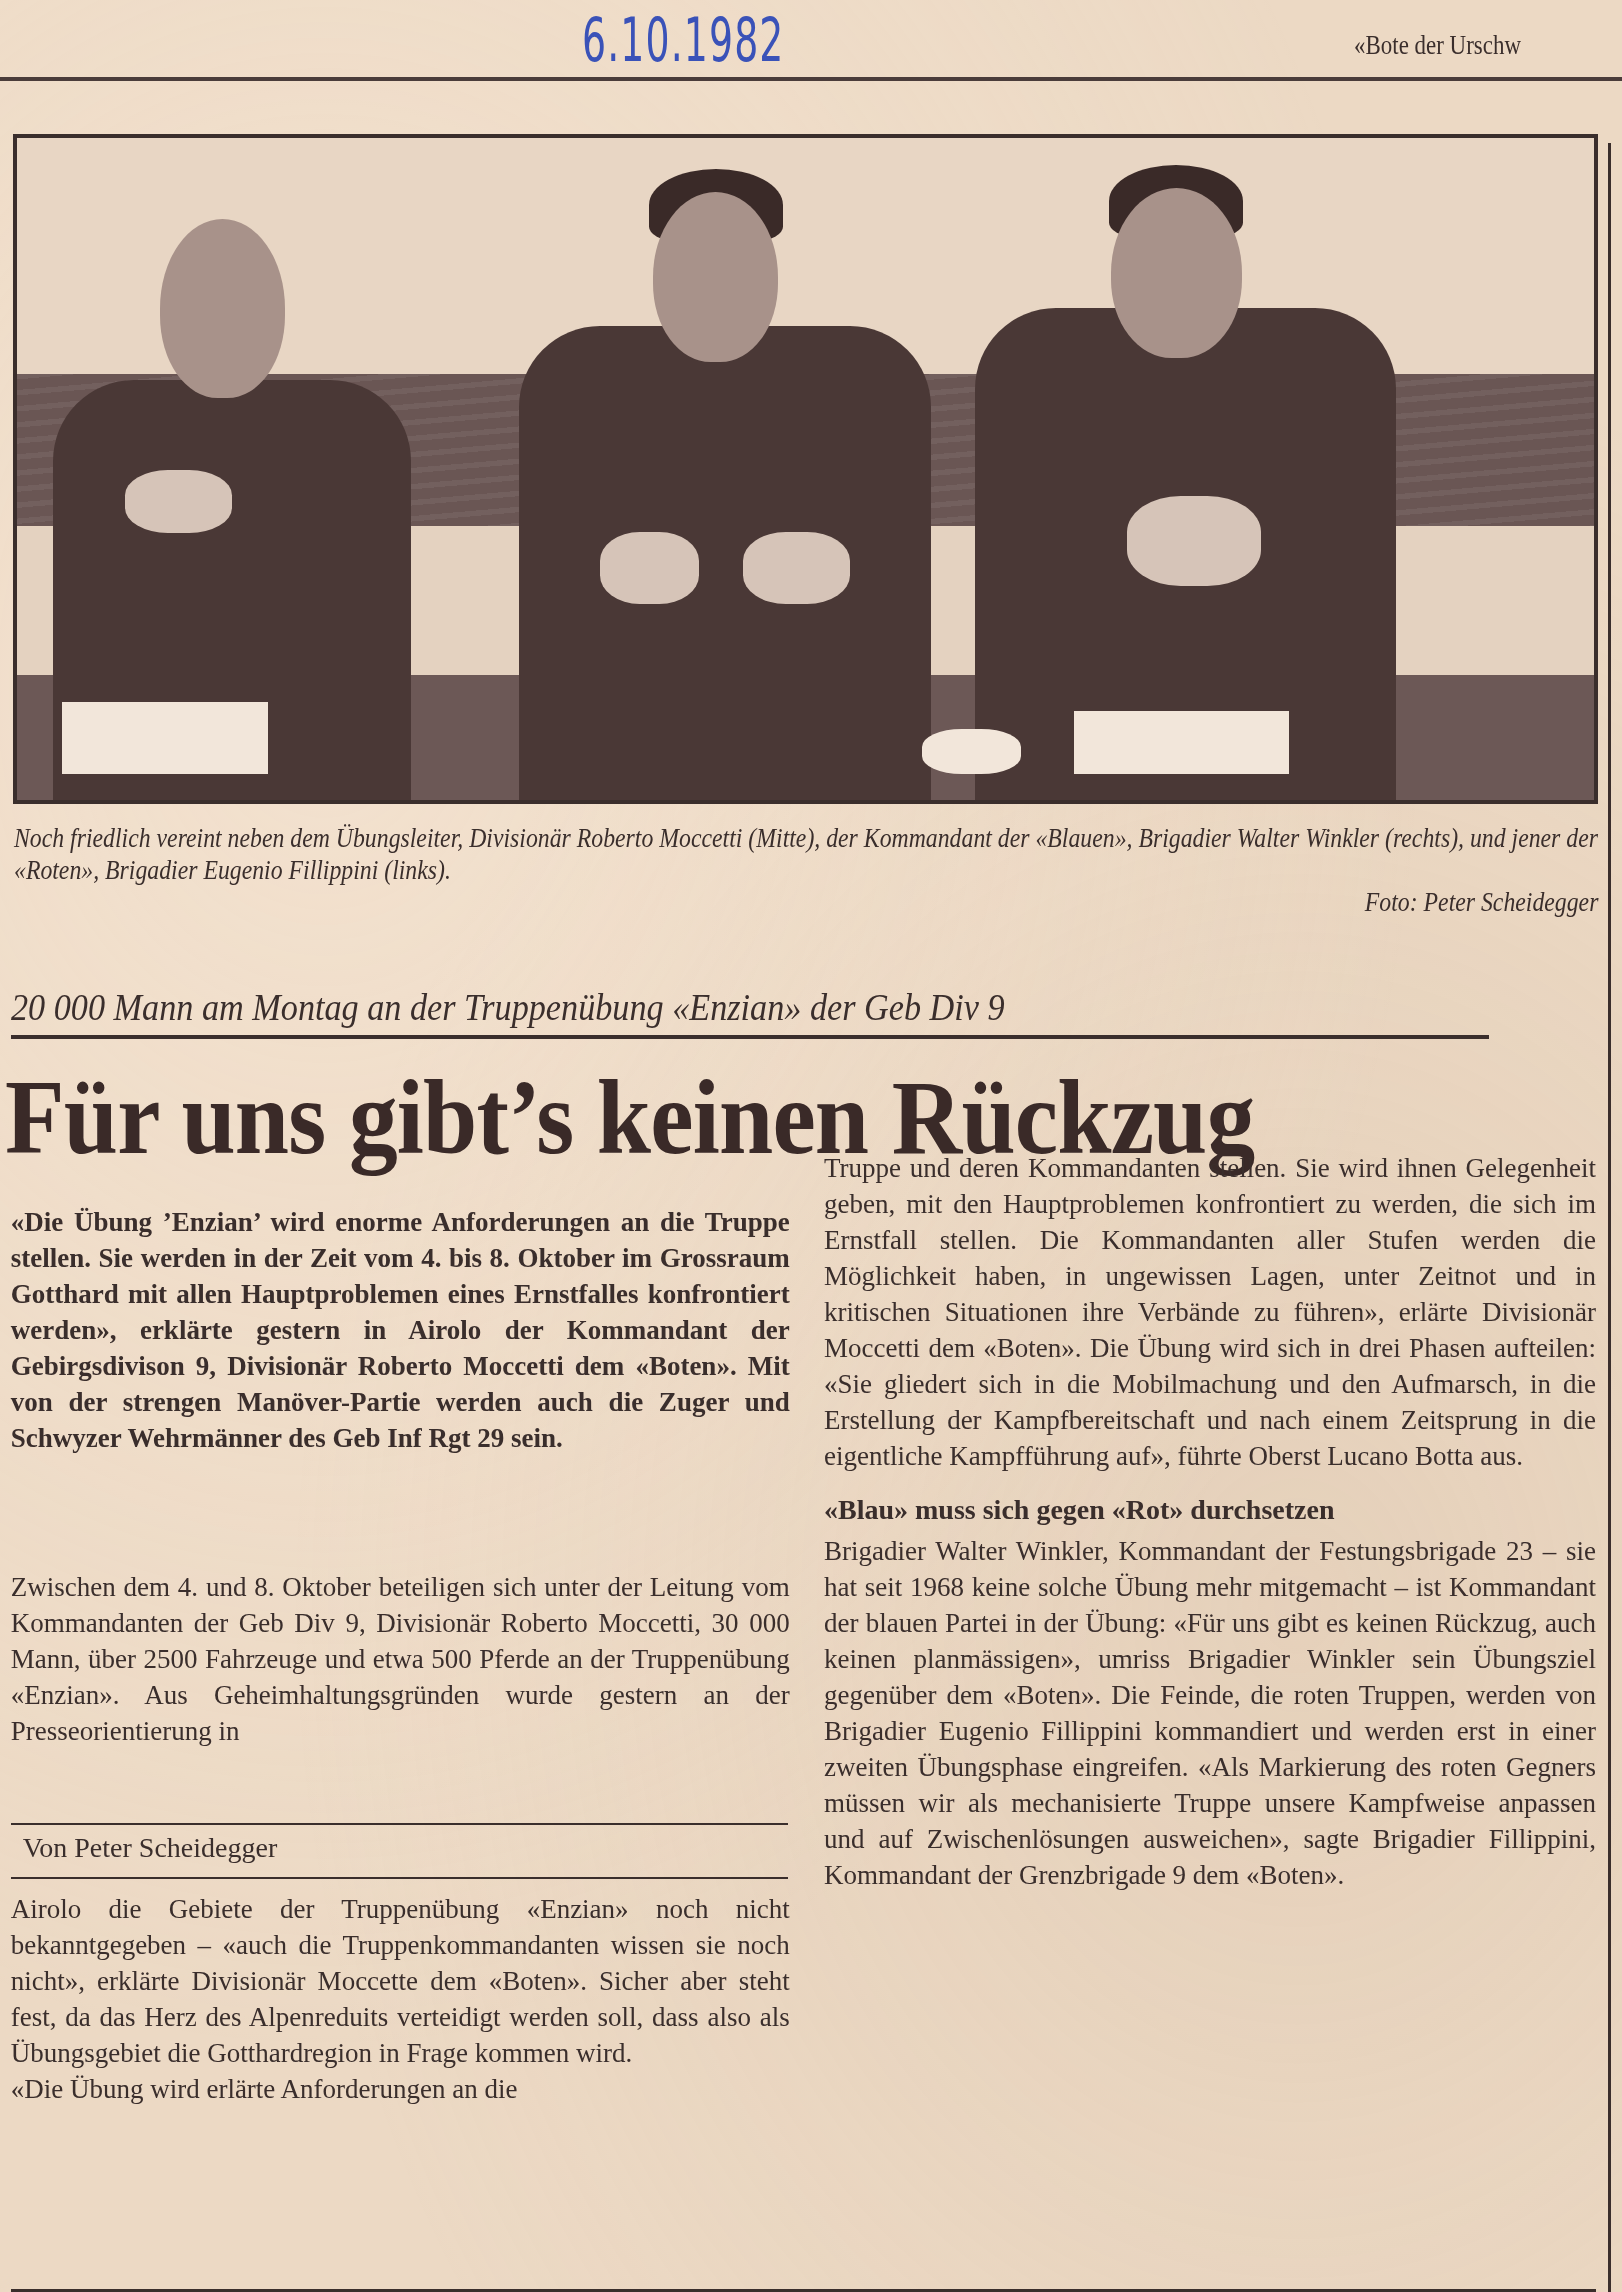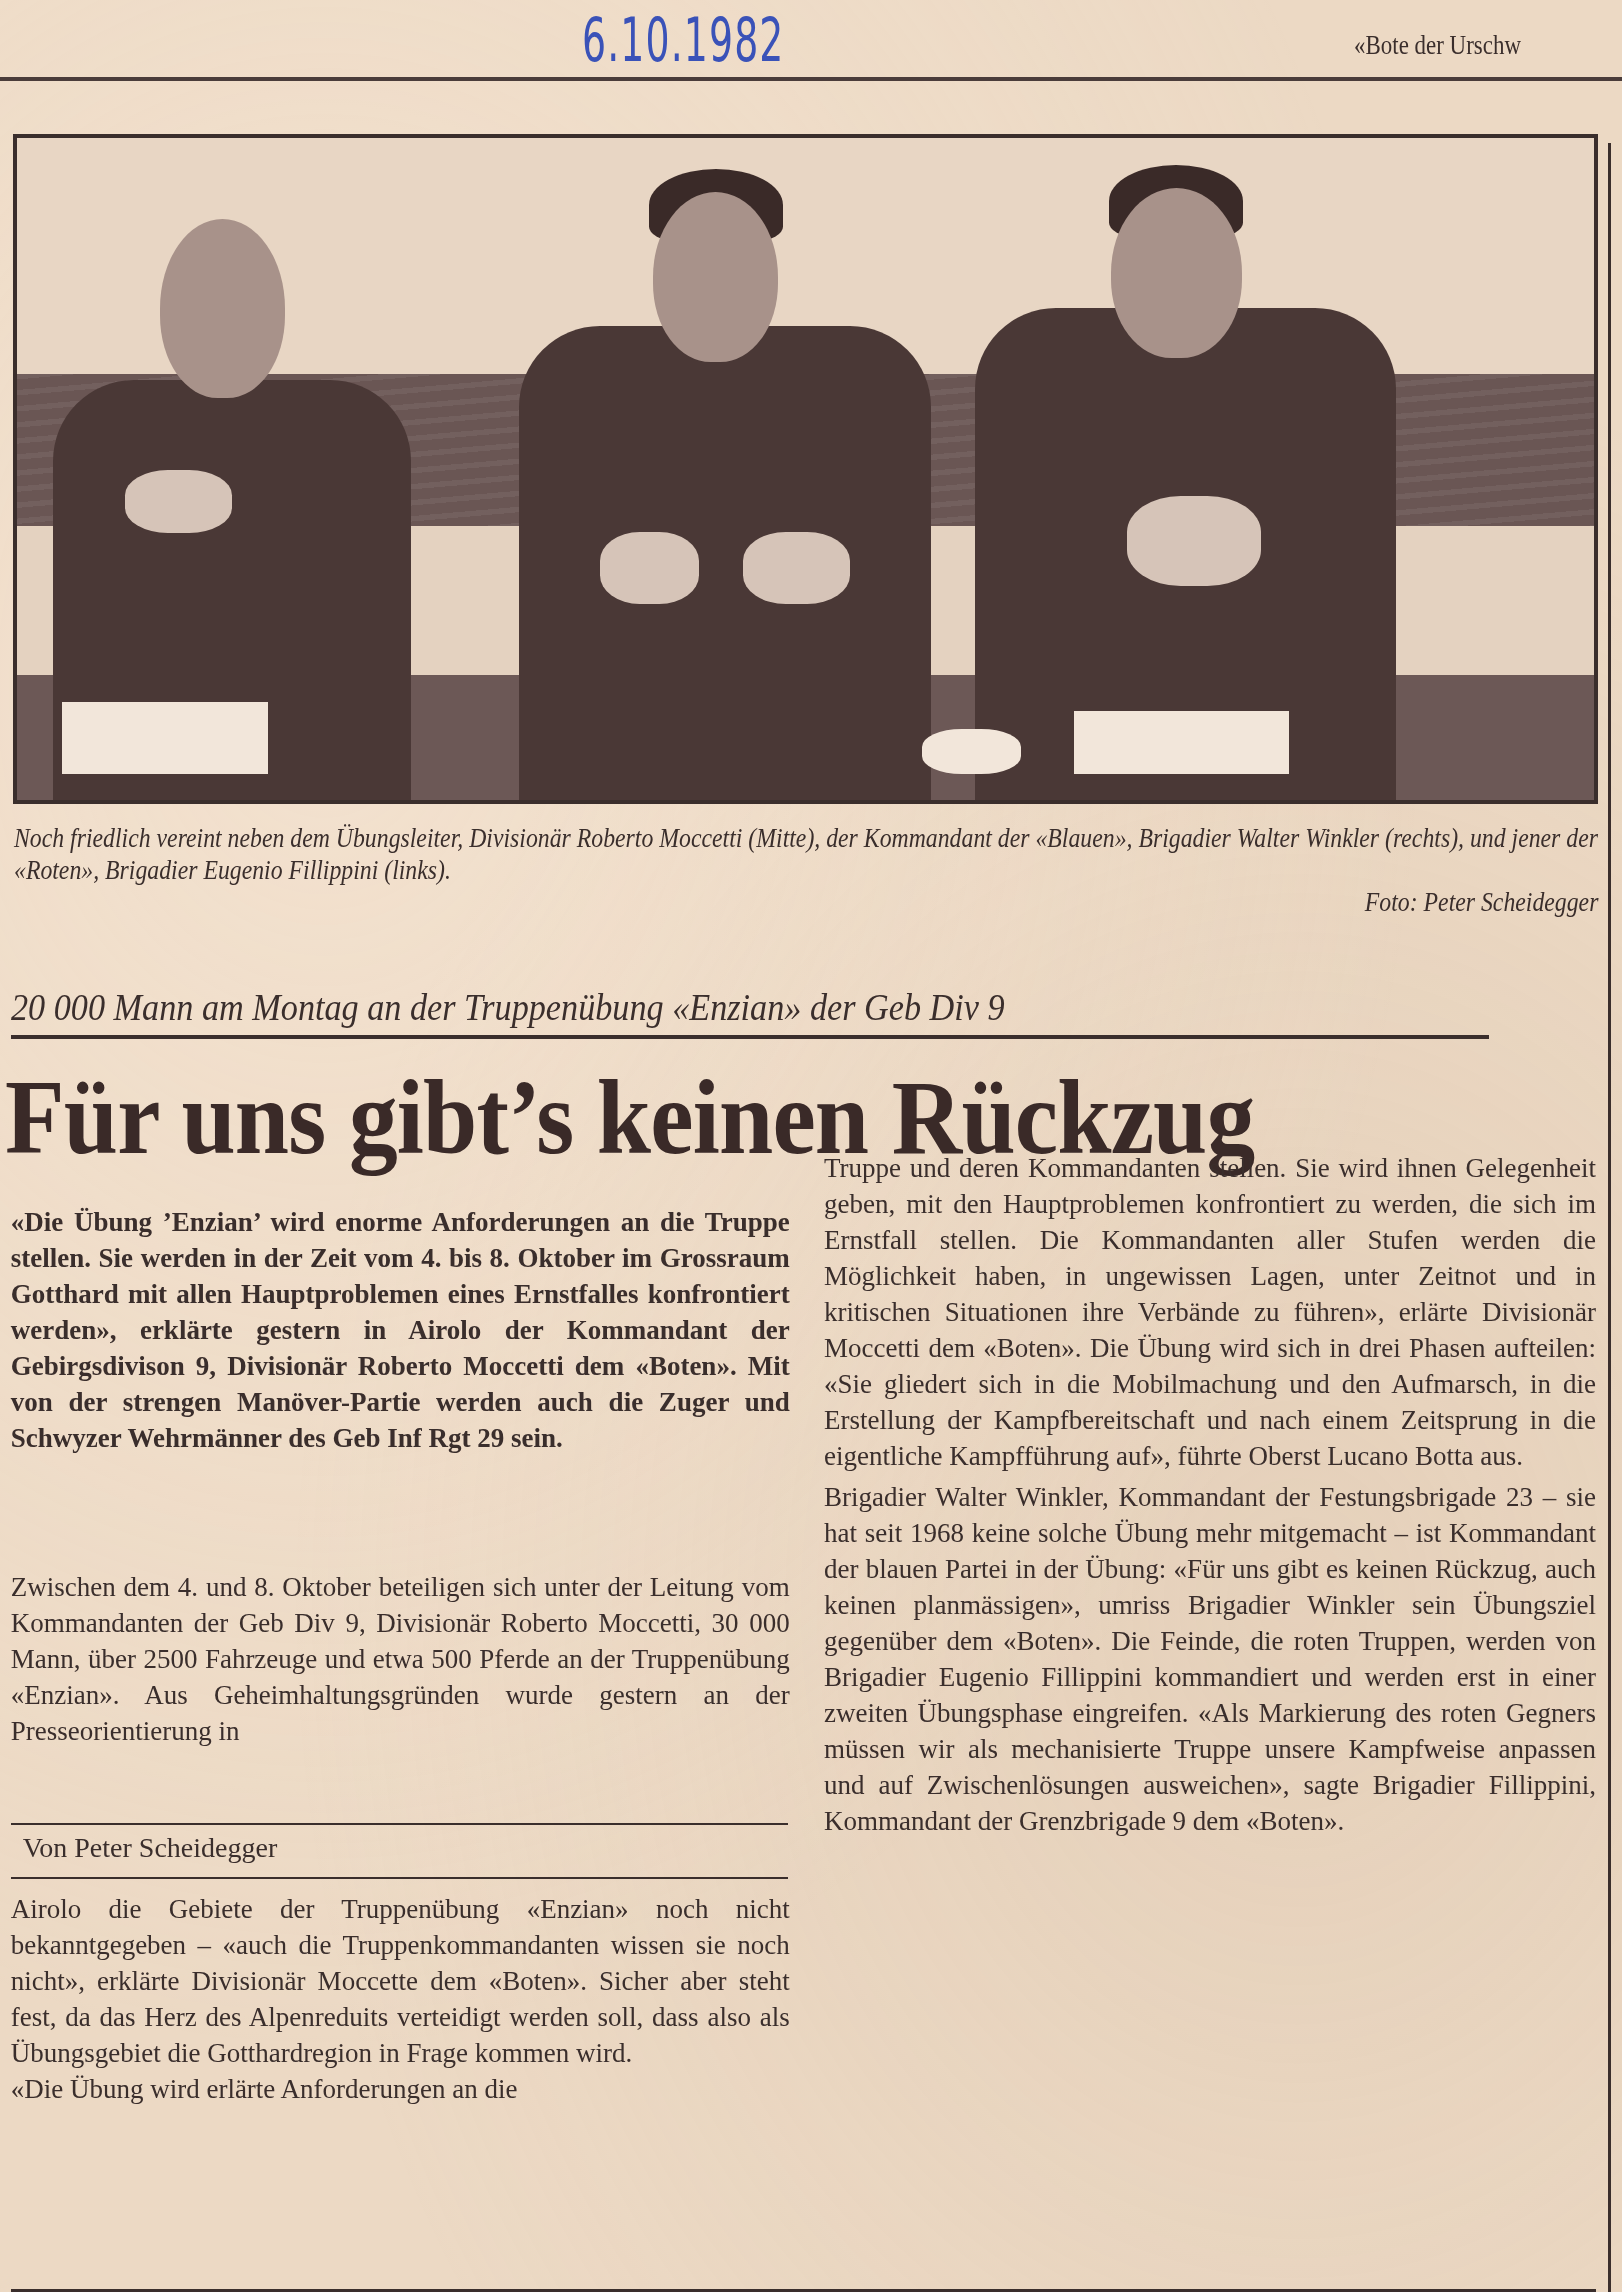--- a/index.html
+++ b/index.html
@@ -126,17 +126,18 @@
 <div class="byline-box">
   <span class="byline">Von Peter Scheidegger</span>
 </div>
 <div class="col col-left" style="top:1891px;">
   <p>Airolo die Gebiete der Truppenübung «Enzian» noch nicht bekanntgegeben – «auch die Truppenkommandanten wissen sie noch nicht», erklärte Divisionär Moccette dem «Boten». Sicher aber steht fest, da das Herz des Alpenreduits verteidigt werden soll, dass also als Übungsgebiet die Gotthardregion in Frage kommen wird.</p>
   <p>«Die Übung wird erlärte Anforderungen an die</p>
 </div>
 
 <div class="col col-right" style="top:1150px;font-family:Liberation Serif, serif;">
   <p>Truppe und deren Kommandanten stellen. Sie wird ihnen Gelegenheit geben, mit den Hauptproblemen konfrontiert zu werden, die sich im Ernstfall stellen. Die Kommandanten aller Stufen werden die Möglichkeit haben, in ungewissen Lagen, unter Zeitnot und in kritischen Situationen ihre Verbände zu führen», erlärte Divisionär Moccetti dem «Boten». Die Übung wird sich in drei Phasen aufteilen: «Sie gliedert sich in die Mobilmachung und den Aufmarsch, in die Erstellung der Kampfbereitschaft und nach einem Zeitsprung in die eigentliche Kampfführung auf», führte Oberst Lucano Botta aus.</p>
+  <p class="subhead" style="margin-top:18px;">«Blau» muss sich gegen «Rot» durchsetzen</p>
   <p style="margin-top:5.4px;">Brigadier Walter Winkler, Kommandant der Festungsbrigade 23 – sie hat seit 1968 keine solche Übung mehr mitgemacht – ist Kommandant der blauen Partei in der Übung: «Für uns gibt es keinen Rückzug, auch keinen planmässigen», umriss Brigadier Winkler sein Übungsziel gegenüber dem «Boten». Die Feinde, die roten Truppen, werden von Brigadier Eugenio Fillippini kommandiert und werden erst in einer zweiten Übungsphase eingreifen. «Als Markierung des roten Gegners müssen wir als mechanisierte Truppe unsere Kampfweise anpassen und auf Zwischenlösungen ausweichen», sagte Brigadier Fillippini, Kommandant der Grenzbrigade 9 dem «Boten».</p>
 </div>
 
 <div class="abs bottom-rule"></div>
 
 
 </body></html>

